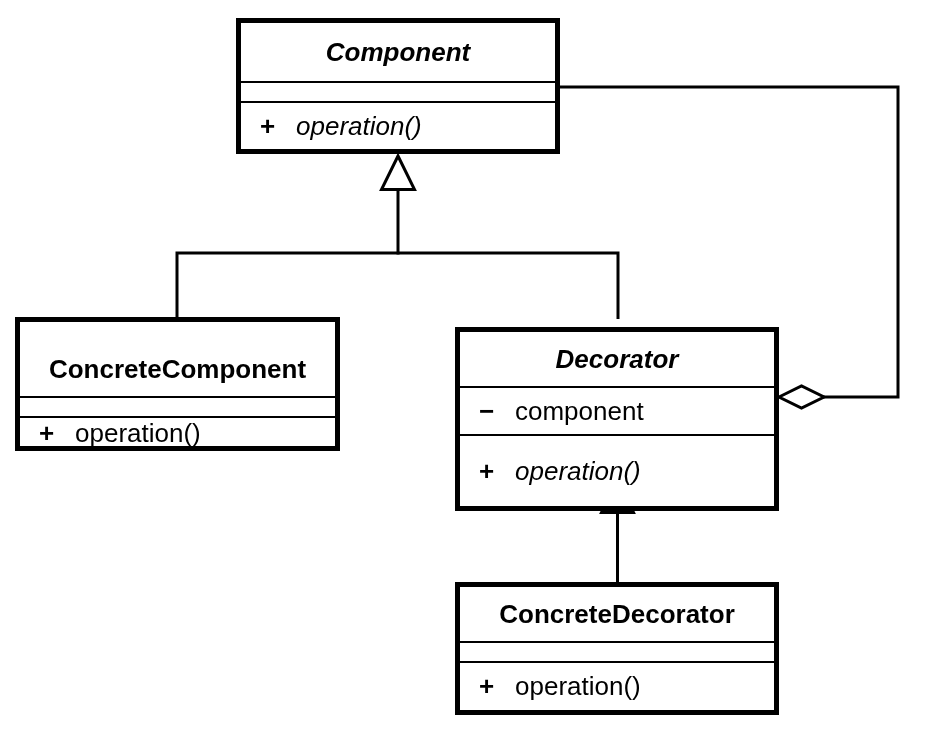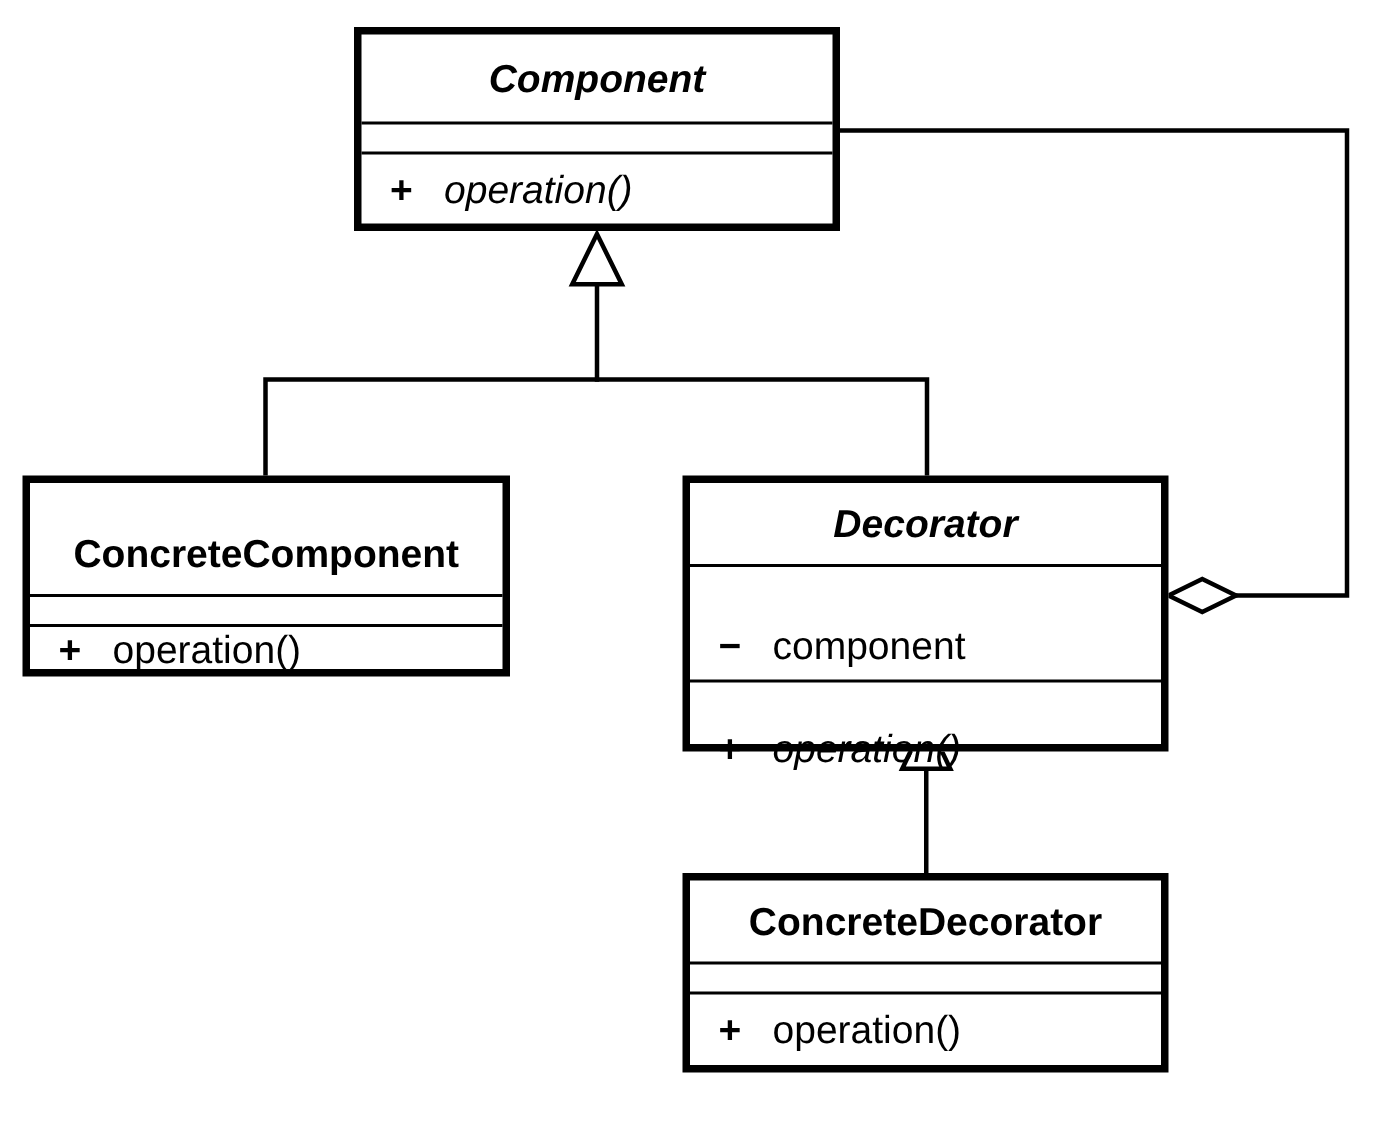--- a/index.html
+++ b/index.html
@@ -119,21 +119,21 @@
     <div class="cb-title" style="height:56px;margin-top:20px;">ConcreteComponent</div>
     <div class="cb-attrs" style="height:20px;"></div>
     <div class="cb-ops">
       <div class="member">
         <span class="vis">+</span>
         <span class="mname">operation()</span>
       </div>
     </div>
   </div>
 
-  <div class="class-box abstract" style="left:455px; top:317px; width:324px; height:184px;gap:29px;">
+  <div class="class-box abstract" style="left:455px; top:327px; width:324px; height:184px;">
     <div class="cb-title" style="height:56px;">Decorator</div>
     <div class="cb-attrs" style="height:48px;">
       <div class="member">
         <span class="vis">−</span>
         <span class="mname">component</span>
       </div>
     </div>
     <div class="cb-ops">
       <div class="member italic">
         <span class="vis">+</span>

